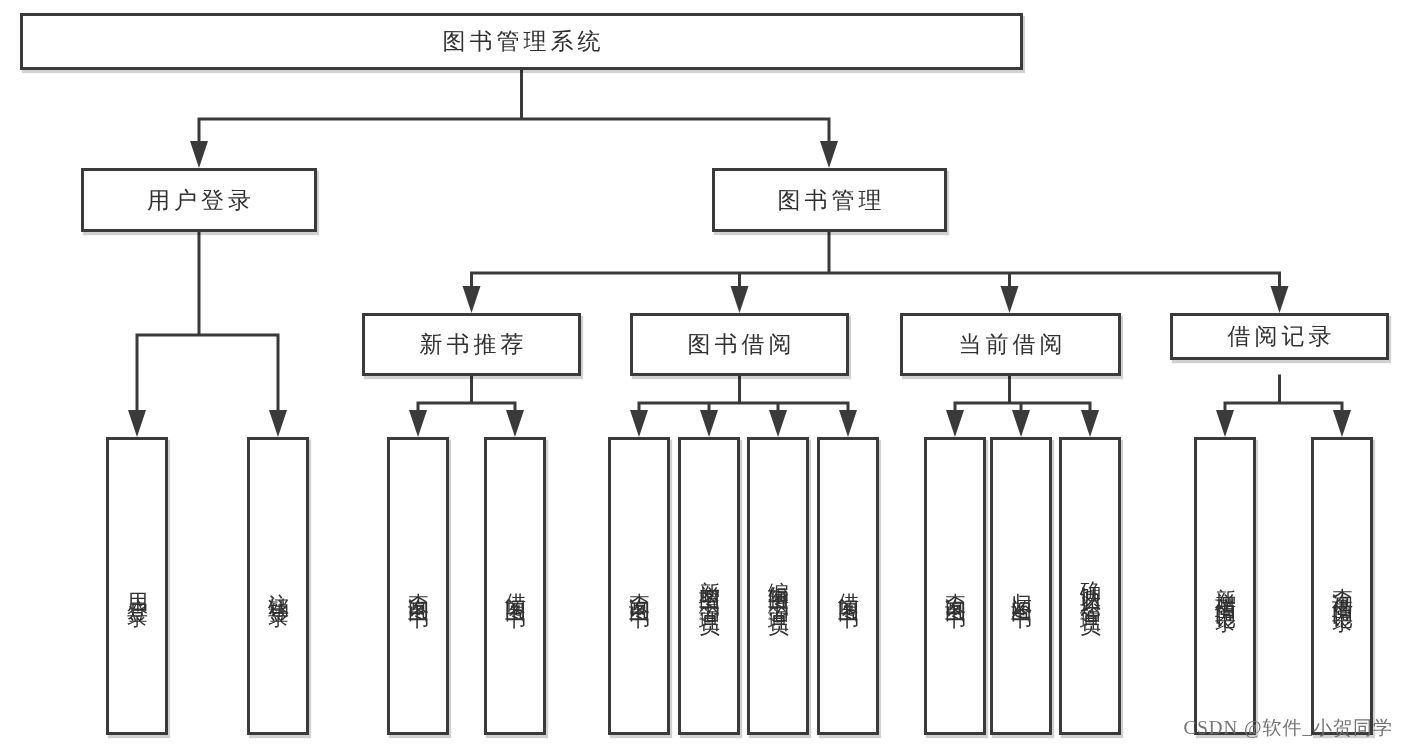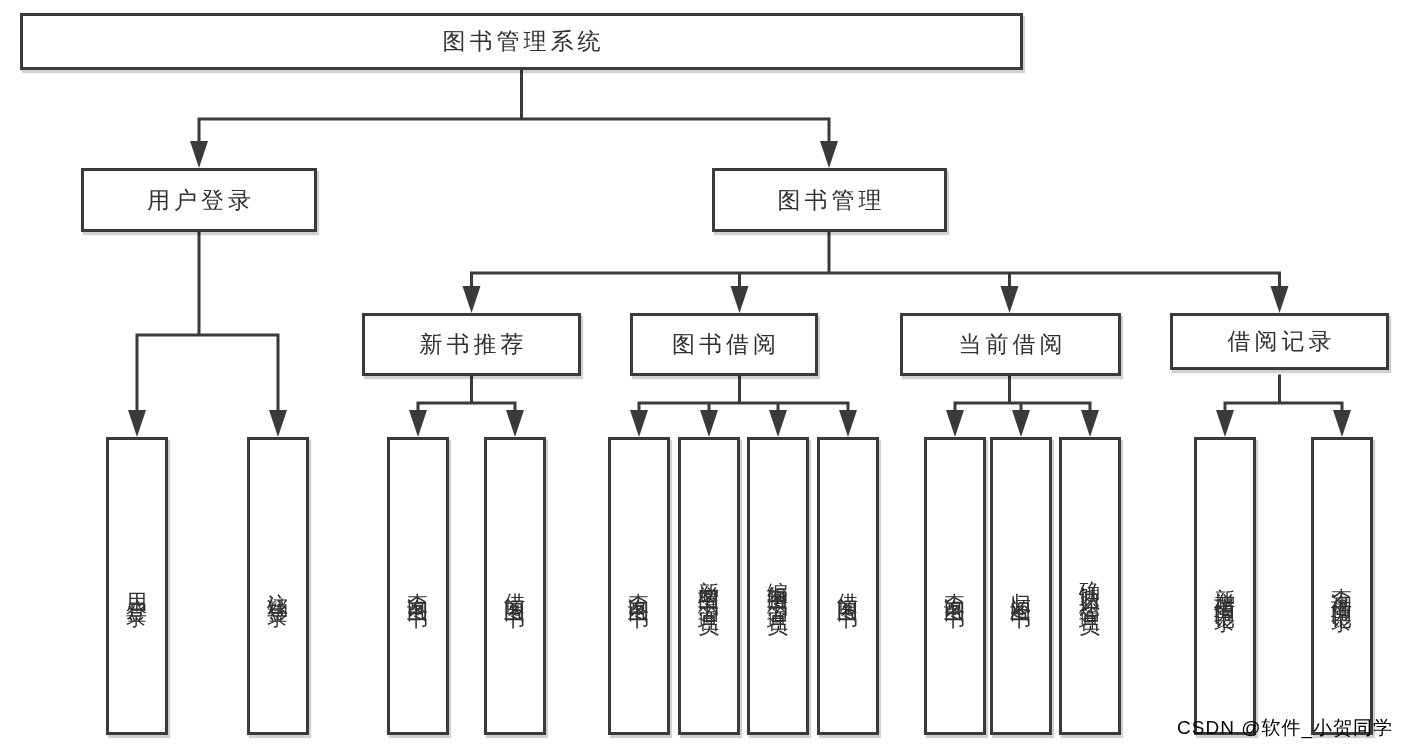--- a/index.html
+++ b/index.html
@@ -1,20 +1,20 @@
 <!DOCTYPE html>
 <html><head>
 <meta charset="utf-8">
 <style>
   html,body{margin:0;padding:0;background:#ffffff;}
   .canvas{
     position:relative;
     width:1405px;height:747px;
     background:#ffffff;
-    font-family:Liberation Sans, sans-serif;
+    font-family:Liberation Serif, serif;
     overflow:hidden;
   }
   .connector-layer{position:absolute;left:0;top:0;width:1405px;height:747px;}
   .box{
     position:absolute;
     box-sizing:border-box;
     border:3px solid #3a3a3a;
     background:#ffffff;
     display:flex;
     align-items:center;
@@ -31,21 +31,21 @@
   .box.v span{
     writing-mode:vertical-rl;
     font-size:21px;
     letter-spacing:5px;
     line-height:1.1;
   }
   .watermark{
     position:absolute;
     right:12px;
     bottom:6px;
-    color:#000000;
+    color:#737373;
     font-size:19px;
     letter-spacing:1px;
     white-space:nowrap;
   }
 </style>
 </head>
 <body>
 
 <div class="canvas">
 
@@ -79,27 +79,27 @@
   <div class="box h" style="left:81px;top:168px;width:236px;height:64px">
     <span>用户登录</span>
   </div>
   <div class="box h" style="left:362px;top:313px;width:219px;height:63px">
     <span>新书推荐</span>
   </div>
 
   <div class="box h" style="left:712px;top:168px;width:235px;height:64px">
     <span>图书管理</span>
   </div>
-  <div class="box h" style="left:630px;top:313px;width:188px;height:63px">
+  <div class="box h" style="left:630px;top:313px;width:219px;height:63px">
     <span>图书借阅</span>
   </div>
   <div class="box h" style="left:900px;top:313px;width:221px;height:63px">
     <span>当前借阅</span>
   </div>
-  <div class="box h" style="left:1170px;top:313px;width:219px;height:57px">
+  <div class="box h" style="left:1170px;top:313px;width:219px;height:47px">
     <span>借阅记录</span>
   </div>
 
   <div class="box v" style="left:106px;top:437px;width:62px;height:298px">
     <span>用户登录</span>
   </div>
   <div class="box v" style="left:247px;top:437px;width:62px;height:298px">
     <span>注销登录</span>
   </div>
 

